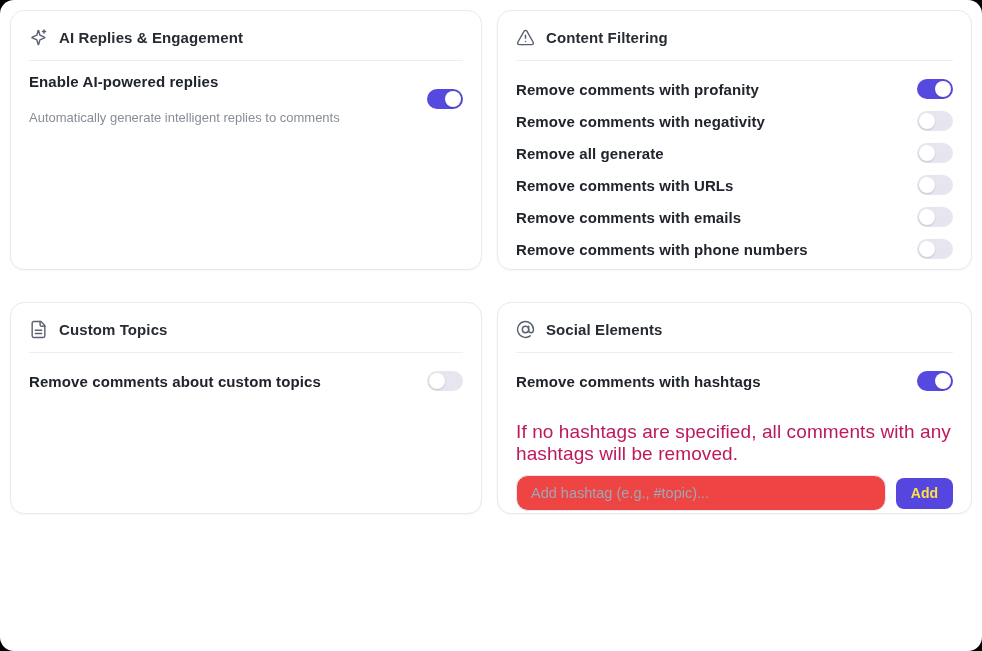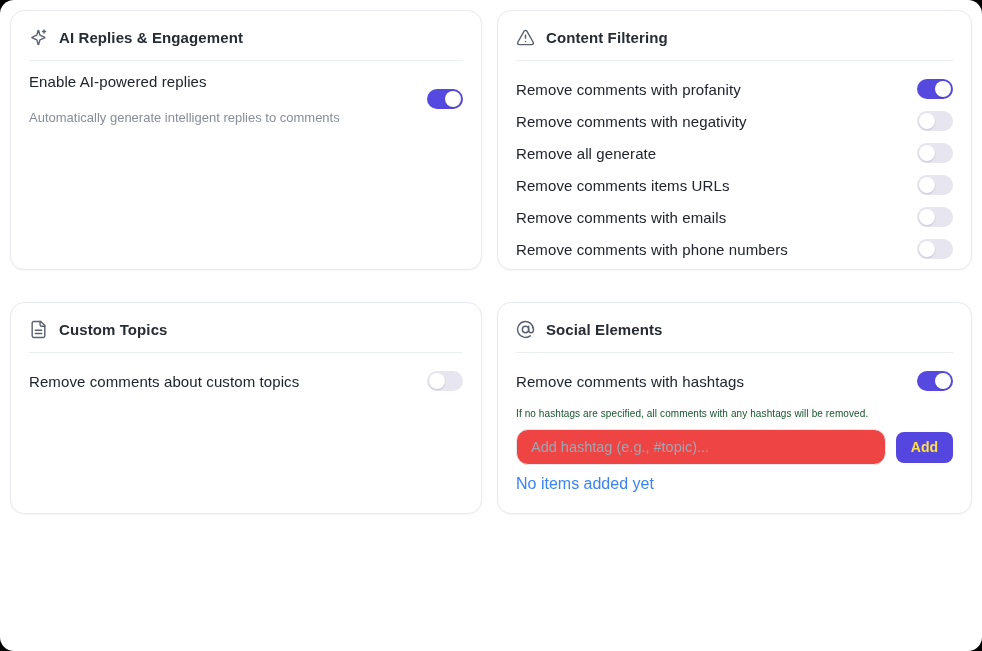--- a/index.html
+++ b/index.html
@@ -39,42 +39,42 @@
   .hdr-icon { width: 19px; height: 19px; flex: 0 0 auto; display: flex; align-items: center; justify-content: center; }
   .hdr-icon svg { width: 19px; height: 19px; stroke: #596070; fill: none; stroke-width: 1.8; stroke-linecap: round; stroke-linejoin: round; }
   .divider { height: 1px; background: #edeef2; margin: 0 18px; }
   .card-body { padding: 12px 18px 0 18px; }
 
   .toggle-row {
     display: flex; align-items: center; justify-content: space-between;
   }
   .cf-row { height: 32px; }
   .row-label {
-    font-size: 15px; font-weight: 400; color: #20242c; letter-spacing: 0.1px;
+    font-size: 15px; font-weight: 700; color: #20242c; letter-spacing: 0.1px;
   }
   .row-desc {
     font-size: 13px; color: #878d98; margin-top: 20px;
   }
 
   .toggle {
     position: relative; width: 36px; height: 20px;
     border-radius: 999px; background: #e6e5f0;
     flex: 0 0 auto; cursor: pointer;
     transition: background .15s;
   }
   .toggle[data-state="on"] { background: #5649e0; }
   .toggle .knob {
     position: absolute; top: 2px; left: 2px;
     width: 16px; height: 16px; border-radius: 50%;
     background: #fff; box-shadow: 0 1px 2px rgba(0,0,0,0.15);
     transition: left .15s;
   }
   .toggle[data-state="on"] .knob { left: 18px; }
 
-  .hint { font-size: 10px; color: #14532d; margin-top: 11px; letter-spacing: 0.1px; }
+  .hint { font-size: 19px; color: #be185d; margin-top: 24px; letter-spacing: 0.1px; }
   .add-row { display: flex; align-items: center; gap: 10px; margin-top: 10px; }
   .hashtag-input {
     flex: 1; height: 36px;
     border: 1px solid #e6e7ec; border-radius: 12px;
     padding: 0 14px; font-size: 14.5px; color: #1f2430;
     font-family: "Liberation Sans", sans-serif;
     outline: none; background: #ef4444;
   }
   .hashtag-input::placeholder { color: #a0a6b1; }
   .add-btn {
@@ -142,21 +142,21 @@
             <span class="knob"></span>
           </span>
       </div>
       <div class="toggle-row cf-row">
         <div class="row-label">Remove all generate</div>
         <span class="toggle" data-state="off">
             <span class="knob"></span>
           </span>
       </div>
       <div class="toggle-row cf-row">
-        <div class="row-label">Remove comments items URLs</div>
+        <div class="row-label">Remove comments with URLs</div>
         <span class="toggle" data-state="off">
             <span class="knob"></span>
           </span>
       </div>
       <div class="toggle-row cf-row">
         <div class="row-label">Remove comments with emails</div>
         <span class="toggle" data-state="off">
             <span class="knob"></span>
           </span>
       </div>

